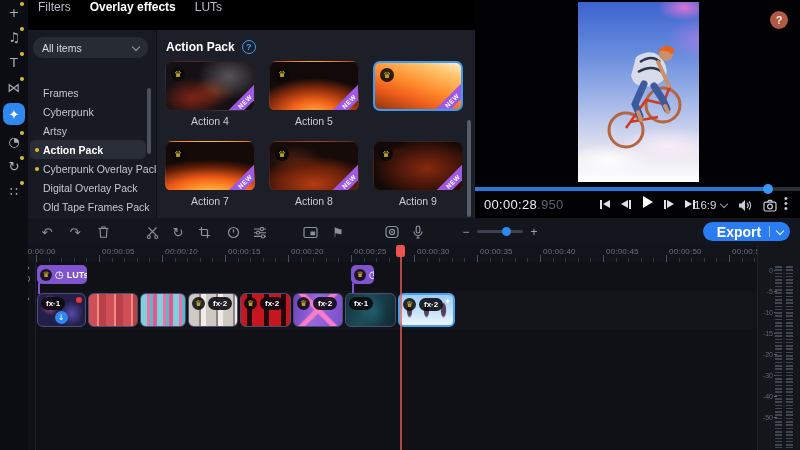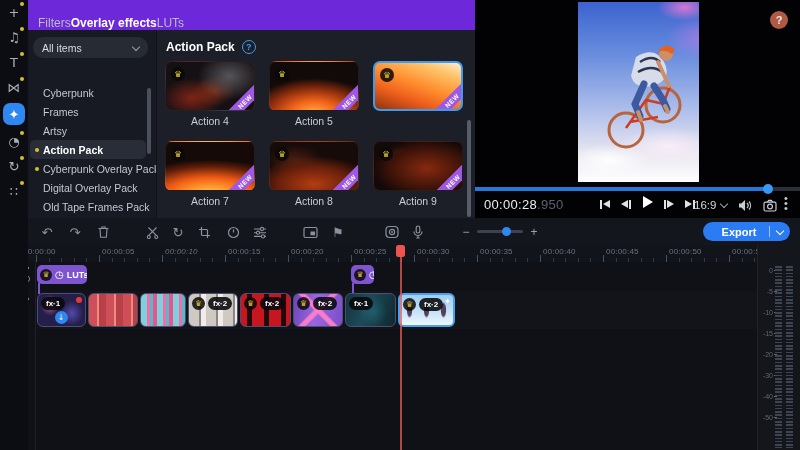--- a/index.html
+++ b/index.html
@@ -14,21 +14,21 @@
   .act{position:relative;width:28px;height:25px;display:flex;align-items:center;justify-content:center;}
   .aglyph{font-family:"DejaVu Sans",sans-serif;font-size:13px;color:#aab0ba;line-height:1;}
   .act-on{margin:2px 0;}
   .act-on .aglyph{color:#fff;}
   .act-on::before{content:"";position:absolute;left:3px;top:1px;width:22px;height:22px;background:#2f87f0;border-radius:7px;}
   .act-on .aglyph{position:relative;}
   .ybadge{position:absolute;right:4px;top:2px;width:4px;height:4px;border-radius:50%;background:#d9bd2b;}
 
   
   #top-panel{position:absolute;left:28px;top:0;width:447px;height:218px;background:#171a22;}
-  #tab-bar{position:absolute;left:0;top:0;width:447px;height:30px;background:#6d28d9;display:flex;align-items:flex-end;padding-left:10px;box-sizing:border-box;}
+  #tab-bar{position:absolute;left:0;top:0;width:447px;height:30px;background:#000000;display:flex;align-items:flex-start;gap:19px;padding-left:10px;box-sizing:border-box;}
   .tab{color:#b9bec7;font-size:12px;cursor:default;}
   .tab-on{color:#fff;font-weight:bold;}
 
   
   #sidebar{position:absolute;left:0;top:30px;width:128px;height:188px;background:#171a22;}
   #filter-dropdown{position:absolute;left:5px;top:7px;width:115px;height:21px;background:#262b34;border-radius:10px;display:flex;align-items:center;padding:0 9px;box-sizing:border-box;}
   #filter-dropdown .slabel{flex:1;color:#d8dbe1;font-size:10.5px;}
   .chev{width:5px;height:5px;border-right:1.4px solid #9aa1ab;border-bottom:1.4px solid #9aa1ab;transform:rotate(45deg);margin-top:-2px;}
   #side-list{position:absolute;left:0;top:53px;width:128px;}
   .side-item{position:relative;height:19px;display:flex;align-items:center;margin:0 10px 0 2px;border-radius:5px;padding-left:13px;}
@@ -95,21 +95,21 @@
   #btn-more span{display:block;height:5px;}
 
   
   #toolbar{position:absolute;left:0;top:218px;width:800px;height:27px;background:#14161d;}
   .tbtn{position:absolute;top:6px;display:flex;align-items:center;justify-content:center;width:16px;height:16px;}
   .tglyph{font-family:"DejaVu Sans",sans-serif;font-size:13px;color:#8a919e;line-height:1;}
   #zoom-slider{position:absolute;left:477px;top:12px;width:46px;height:3px;background:#3d434e;border-radius:2px;}
   #zoom-knob{position:absolute;left:25px;top:-3px;width:9px;height:9px;border-radius:50%;background:#2f87f0;}
   .zglyph{font-size:12px;color:#9aa1ac;}
   #export-button{position:absolute;left:703px;top:4px;width:87px;height:19px;background:#2b7cf2;border-radius:10px;display:flex;align-items:center;}
-  #export-label{flex:1;text-align:center;color:#fff;font-size:11px;font-weight:bold;padding-left:6px;}
+  #export-label{flex:1;text-align:center;color:#fff;font-size:14px;font-weight:bold;padding-left:6px;}
   #export-divider{width:1px;height:11px;background:rgba(255,255,255,.55);}
   #export-chevron{width:20px;display:flex;justify-content:center;}
   #export-chevron .chev{border-color:#fff;}
 
   
   #ruler{position:absolute;left:0;top:245px;width:757px;height:17px;background:#12141b;}
   #add-track{position:absolute;left:7px;top:1px;width:18px;height:14px;color:#a7adb7;font-size:11px;line-height:14px;}
   #add-track sup{font-size:8px;}
   .rlabel{position:absolute;top:2px;font-size:8px;color:#69707e;letter-spacing:.2px;}
   #ticks-minor{position:absolute;left:36px;right:0;bottom:0;height:4px;background:repeating-linear-gradient(90deg,#343b45 0 1px,transparent 1px 12.6px);}
@@ -202,24 +202,24 @@
         <div class="tab">LUTs</div>
       </div>
 
     <div id="sidebar">
       <div id="filter-dropdown">
         <span class="slabel">All items</span>
         <span class="chev"></span>
       </div>
       <div id="side-list">
           <div class="side-item">
+            <span class="slabel">Frames</span>
+          </div>
+          <div class="side-item">
             <span class="slabel">Cyberpunk</span>
-          </div>
-          <div class="side-item">
-            <span class="slabel">Frames</span>
           </div>
           <div class="side-item">
             <span class="slabel">Artsy</span>
           </div>
           <div class="side-item sel">
             <span class="ydot"></span>
             <span class="slabel">Action Pack</span>
           </div>
           <div class="side-item">
             <span class="ydot"></span>

